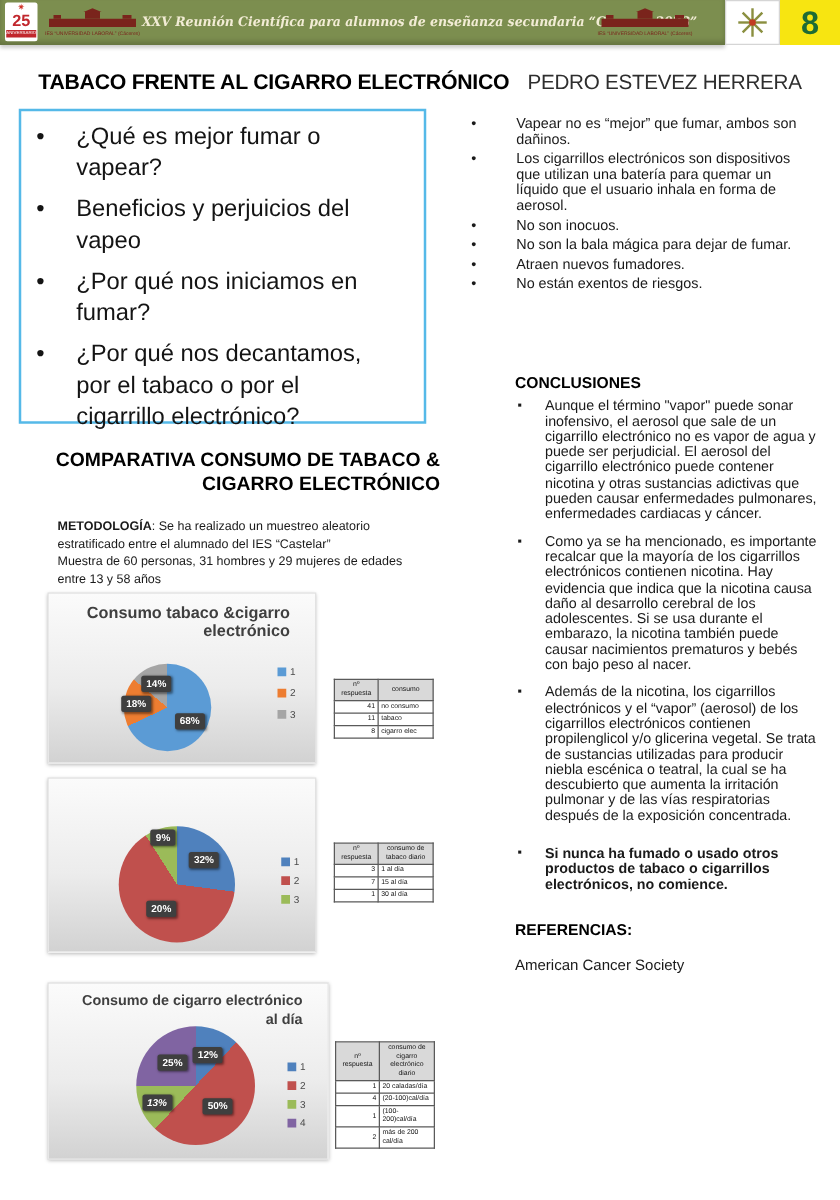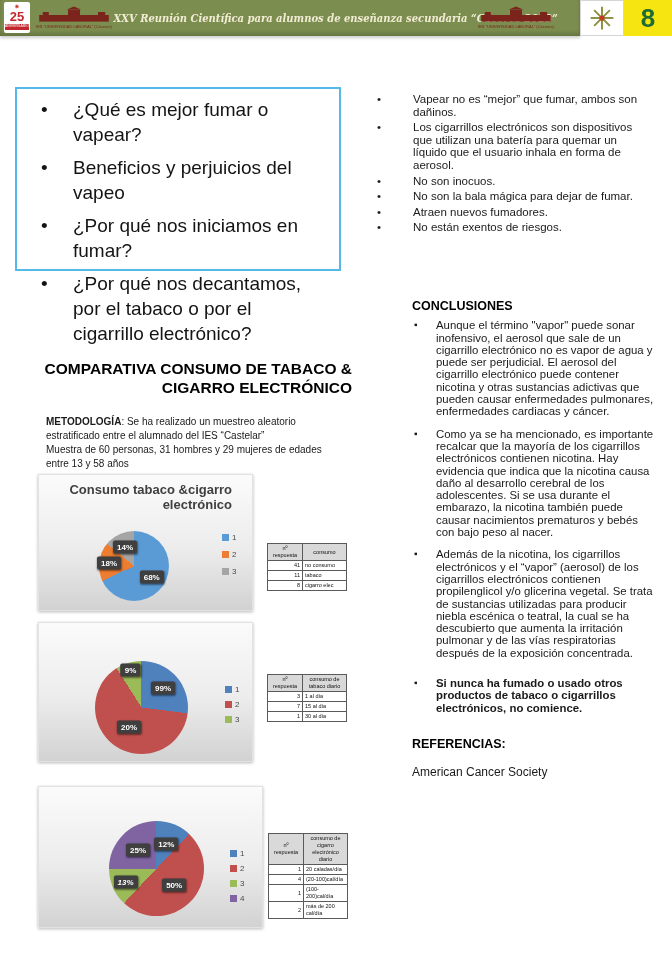--- a/index.html
+++ b/index.html
@@ -26,22 +26,22 @@
         border:1px solid #d5d5d5;box-sizing:border-box;display:flex;align-items:center;justify-content:center;}
   .number-box{position:absolute;left:624px;top:0;width:48px;height:36px;background:#F7E511;
         display:flex;align-items:center;justify-content:center;font-size:26px;font-weight:bold;color:#1E6B34;}
 
   
   .title-row{position:absolute;left:0;top:56px;width:672px;text-align:center;white-space:nowrap;}
   .main-title{font-size:17px;font-weight:bold;color:#000;letter-spacing:-.2px;}
   .author{font-size:16.5px;color:#2e2e2e;margin-left:10px;letter-spacing:-.2px;}
 
   
-  .questions-box{position:absolute;left:15px;top:87px;width:326px;height:184px;
-        border:2px solid #55B9E8;box-sizing:border-box;padding-left:12px;}
+  .questions-box{position:absolute;left:15px;top:87px;width:326px;height:252px;
+        border:2px solid #55B9E8;box-sizing:border-box;}
   .q-list{list-style:none;margin:8px 0 0 0;padding:0;font-size:19px;line-height:25px;color:#141414;}
   .q-list li{position:relative;padding:0 28px 0 44px;margin-bottom:8px;}
   .q-list li::before{content:"•";position:absolute;left:12px;top:0;}
 
   
   .kp-list{position:absolute;left:372px;top:93px;width:266px;list-style:none;margin:0;padding:0;
         font-size:11.5px;line-height:12.6px;color:#1a1a1a;}
   .kp-list li{position:relative;padding-left:41px;margin-bottom:3px;}
   .kp-list li::before{content:"•";position:absolute;left:5px;top:0;}
 
@@ -146,20 +146,24 @@
         </g>
         <circle cx="16" cy="16" r="3" fill="#C23B22"></circle>
       </svg>
     </div>
 
     <div class="number-box">
       <span>8</span>
     </div>
   </header>
 
+  <div class="title-row">
+    <span class="main-title">TABACO FRENTE AL CIGARRO ELECTRÓNICO</span>
+    <span class="author">PEDRO ESTEVEZ HERRERA</span>
+  </div>
 
   <div class="questions-box">
     <ul class="q-list">
         <li>¿Qué es mejor fumar o vapear?</li>
         <li>Beneficios  y perjuicios  del vapeo</li>
         <li>¿Por qué nos iniciamos en fumar?</li>
         <li>¿Por qué nos decantamos, por  el tabaco o por el cigarrillo electrónico?</li>
       </ul>
   </div>
 
@@ -230,21 +234,21 @@
           <tr>
             <td class="num">8</td>
             <td>cigarro elec</td>
           </tr>
         </tbody>
       </table>
     </div>
 
   <div class="panel p2">
     <div class="pie pie2" style="background: conic-gradient(rgb(79, 129, 189) 0%, rgb(79, 129, 189) 27%, rgb(192, 80, 77) 27%, rgb(192, 80, 77) 91%, rgb(155, 187, 89) 91%, rgb(155, 187, 89) 100%);">
-        <span class="pie-label" style="left: 73.2534%; top: 29.4993%;">99%</span>
+        <span class="pie-label" style="left: 73.2534%; top: 29.4993%;">32%</span>
         <span class="pie-label" style="left: 36.6043%; top: 71.1082%;">20%</span>
         <span class="pie-label" style="left: 38.1429%; top: 9.18752%;">9%</span>
       </div>
     <div class="legend l2">
         <div class="legend-item">
           <span class="swatch" style="background: rgb(79, 129, 189);"></span>
           <span>1</span>
         </div>
         <div class="legend-item">
           <span class="swatch" style="background: rgb(192, 80, 77);"></span>
@@ -273,20 +277,21 @@
           </tr>
           <tr>
             <td class="num">1</td>
             <td>30 al día</td>
           </tr>
         </tbody>
       </table>
     </div>
 
   <div class="panel p3">
+    <div class="panel-title">Consumo de cigarro electrónico al día</div>
     <div class="pie pie3" style="background: conic-gradient(rgb(79, 129, 189) 0%, rgb(79, 129, 189) 12%, rgb(192, 80, 77) 12%, rgb(192, 80, 77) 62%, rgb(155, 187, 89) 62%, rgb(155, 187, 89) 75%, rgb(128, 100, 162) 75%, rgb(128, 100, 162) 100%);">
         <span class="pie-label" style="left: 60.3075%; top: 23.9663%;">12%</span>
         <span class="pie-label" style="left: 68.5887%; top: 67.456%;">50%</span>
         <span class="pie-label" style="left: 17.4197%; top: 64.0988%; font-style: italic;">13%</span>
         <span class="pie-label" style="left: 30.5546%; top: 30.5546%;">25%</span>
       </div>
     <div class="legend l3">
         <div class="legend-item">
           <span class="swatch" style="background: rgb(79, 129, 189);"></span>
           <span>1</span>

